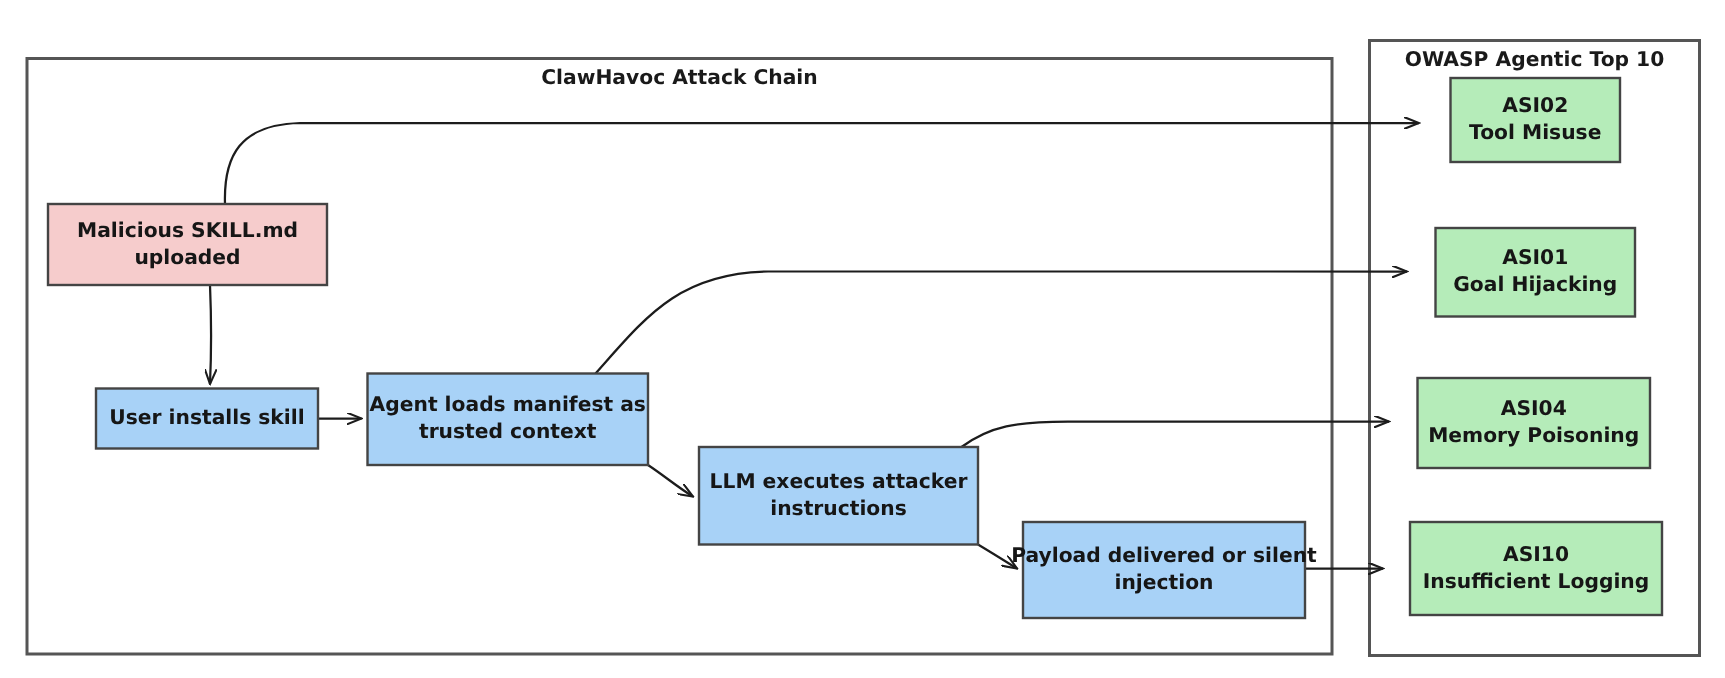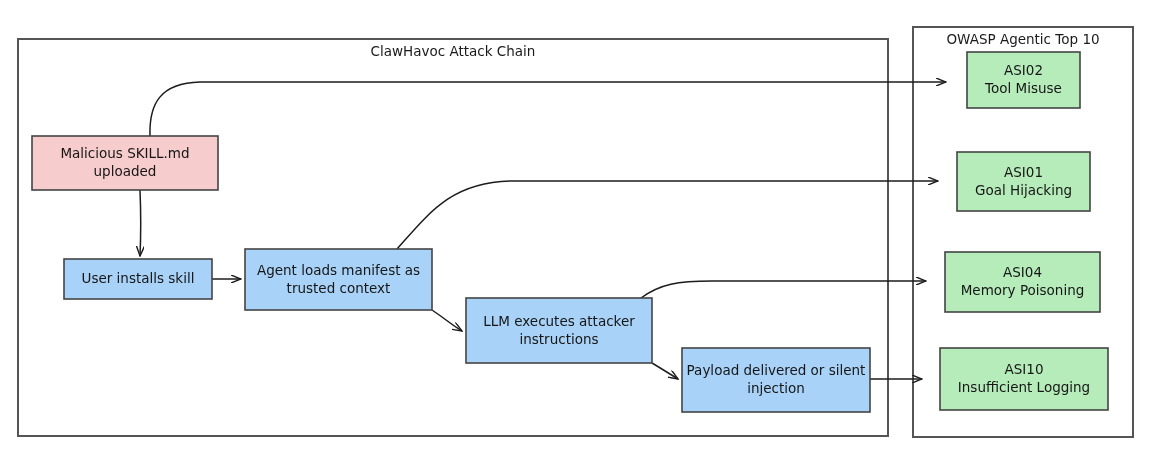--- a/index.html
+++ b/index.html
@@ -10,20 +10,21 @@
   body {
     width: 1150px;
     height: 452px;
     font-family: "DejaVu Sans", "Liberation Sans", sans-serif;
     overflow: hidden;
   }
   #diagram-root {
     position: relative;
     width: 1104px;
     height: 452px;
+    font-weight: bold;
   }
   svg.canvas {
     display: block;
     width: 1150px;
     height: 452px;
   }
   .panel-rect {
     fill: none;
     stroke: #555555;
     stroke-width: 2;

